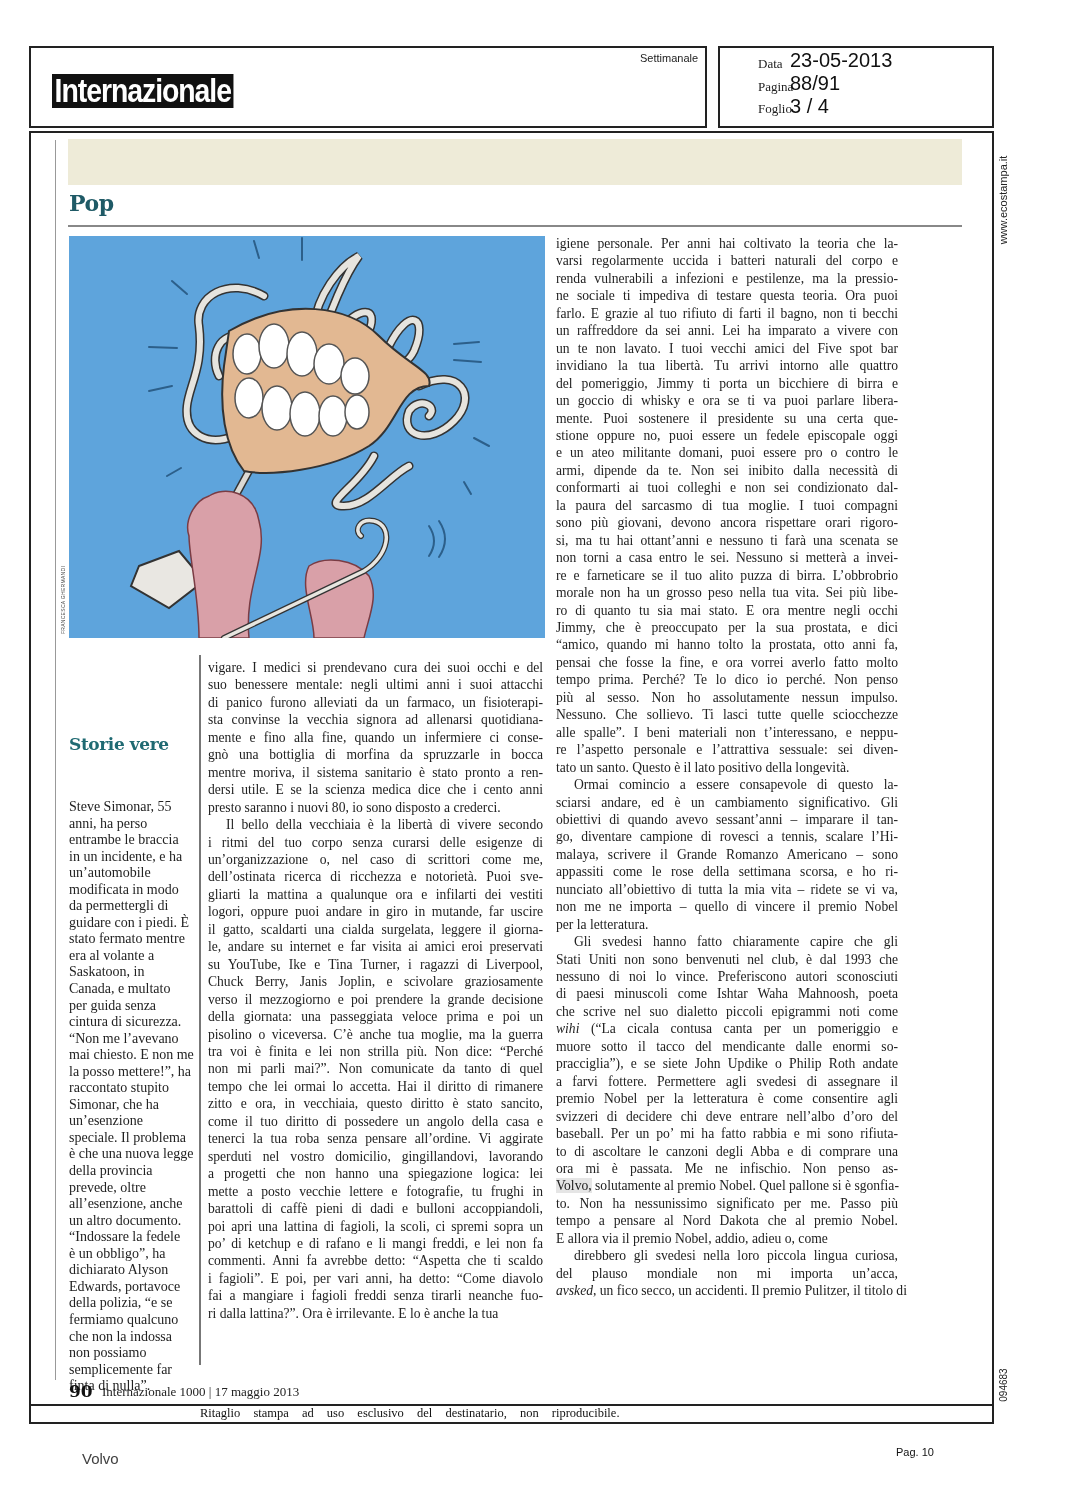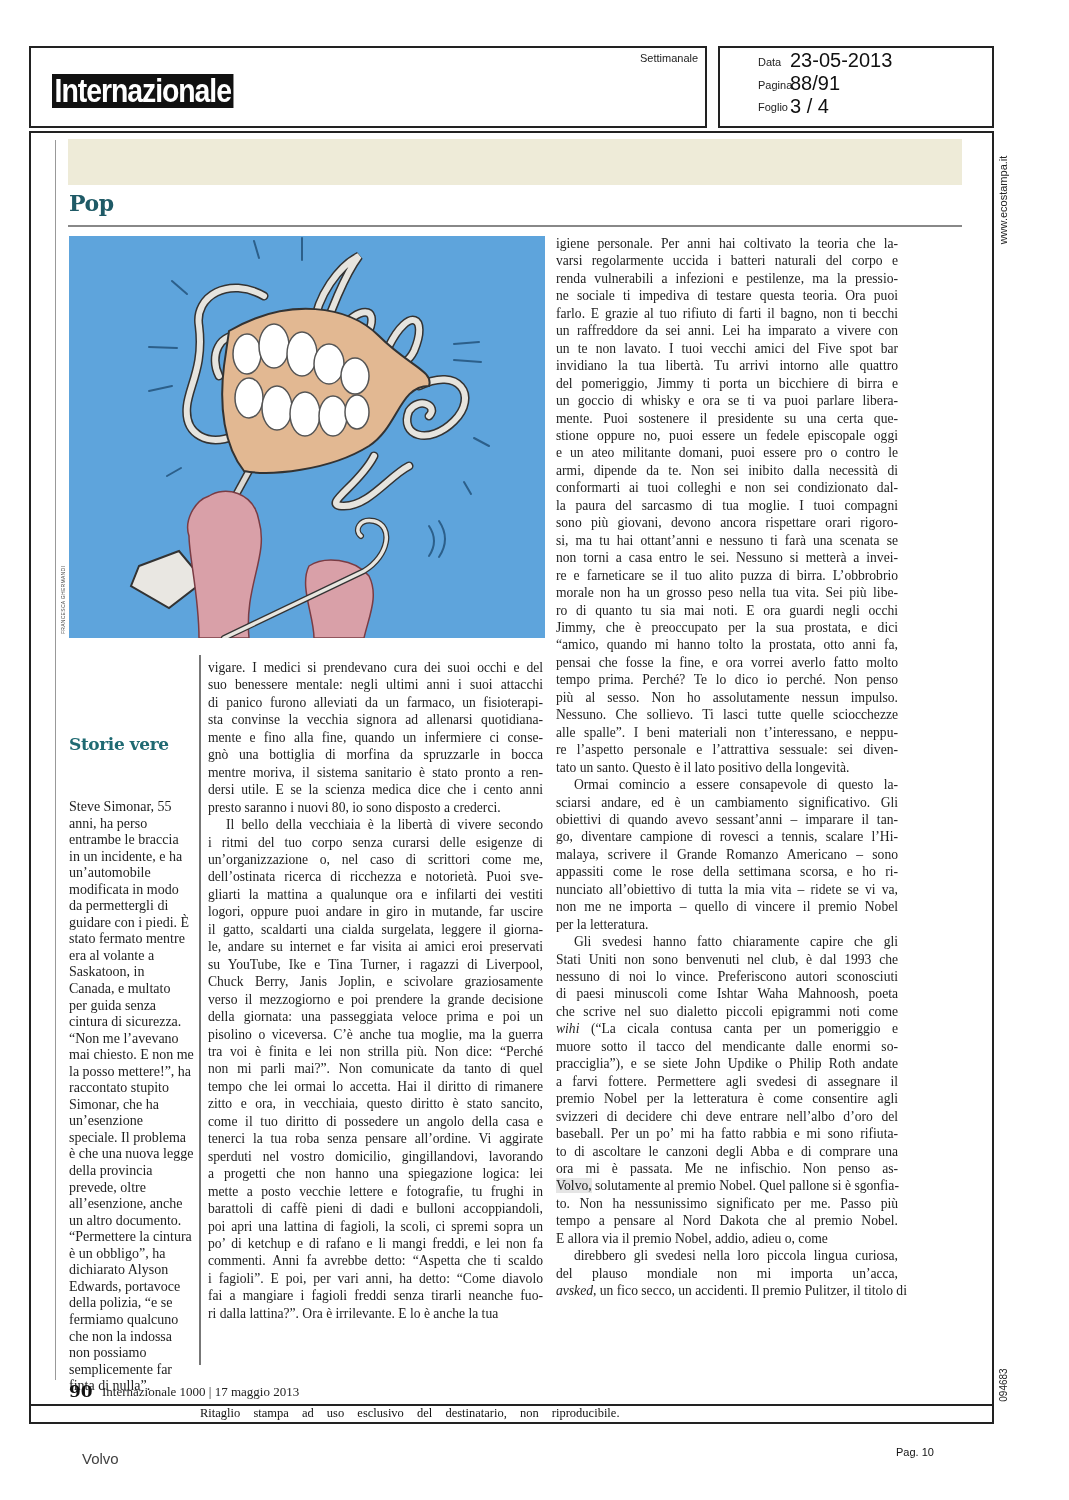--- a/index.html
+++ b/index.html
@@ -7,21 +7,21 @@
          font-family:"Liberation Serif", serif; color:#222; }
   .abs { position:absolute; }
 
   
   .hdr-left { left:29px; top:46px; width:678px; height:82px; border:2px solid #222; box-sizing:border-box; }
   .hdr-right { left:718px; top:46px; width:276px; height:82px; border:2px solid #222; box-sizing:border-box; }
   .logo { left:52px; top:74px; background:#111; color:#fff; font-family:"Liberation Sans", sans-serif;
           font-weight:bold; font-size:33px; line-height:34px; padding:0 3px; letter-spacing:-1.2px;
           transform:scaleX(0.86); transform-origin:left center; }
   .settimanale { left:640px; top:52px; font-family:"Liberation Sans", sans-serif; font-size:11px; color:#222; }
-  .meta-lbl { font-family:Liberation Sans, sans-serif; font-size:11px; color:#222; left:730px;padding-left:28px; }
+  .meta-lbl { font-family:Liberation Serif, serif; font-size:13px; color:#222; left:730px;padding-left:28px; }
   .meta-val { font-family:"Liberation Sans", sans-serif; font-size:20px; color:#111; left:790px; }
 
   
   .main-frame { left:29px; top:131px; width:965px; height:1292px; border:2px solid #222; border-bottom:none; box-sizing:border-box; }
   .inner-left-line { left:55px; top:140px; width:1px; height:1240px; background:#999; }
   .beige { left:68px; top:139px; width:894px; height:46px; background:#eeebd8; }
   .section-title { left:69px; top:190px; font-family:"DejaVu Serif", serif; font-weight:bold; font-size:22px; color:#1f5a66; letter-spacing:-0.5px; }
   .rule { left:68px; top:225px; width:894px; height:2px; background:#888; }
 
   .side-url { left:996px; top:145px; width:14px; height:110px; }
@@ -181,21 +181,21 @@
     <div>la posso mettere!”, ha</div>
     <div>raccontato stupito</div>
     <div>Simonar, che ha</div>
     <div>un’esenzione</div>
     <div>speciale. Il problema</div>
     <div>è che una nuova legge</div>
     <div>della provincia</div>
     <div>prevede, oltre</div>
     <div>all’esenzione, anche</div>
     <div>un altro documento.</div>
-    <div>“Permettere la cintura</div>
+    <div>“Indossare la fedele</div>
     <div>è un obbligo”, ha</div>
     <div>dichiarato Alyson</div>
     <div>Edwards, portavoce</div>
     <div>della polizia, “e se</div>
     <div>fermiamo qualcuno</div>
     <div>che non la indossa</div>
     <div>non possiamo</div>
     <div>semplicemente far</div>
     <div>finta di nulla”.</div>
   </div>
@@ -257,21 +257,21 @@
     <div>stione oppure no, puoi essere un fedele episcopale oggi</div>
     <div>e un ateo militante domani, puoi essere pro o contro le</div>
     <div>armi, dipende da te. Non sei inibito dalla necessità di</div>
     <div>conformarti ai tuoi colleghi e non sei condizionato dal-</div>
     <div>la paura del sarcasmo di tua moglie. I tuoi compagni</div>
     <div>sono più giovani, devono ancora rispettare orari rigoro-</div>
     <div>si, ma tu hai ottant’anni e nessuno ti farà una scenata se</div>
     <div>non torni a casa entro le sei. Nessuno si metterà a invei-</div>
     <div>re e farneticare se il tuo alito puzza di birra. L’obbrobrio</div>
     <div>morale non ha un grosso peso nella tua vita. Sei più libe-</div>
-    <div>ro di quanto tu sia mai noti. E ora guardi negli occhi</div>
+    <div>ro di quanto tu sia mai stato. E ora mentre negli occhi</div>
     <div>Jimmy, che è preoccupato per la sua prostata, e dici</div>
     <div>“amico, quando mi hanno tolto la prostata, otto anni fa,</div>
     <div>pensai che fosse la fine, e ora vorrei averlo fatto molto</div>
     <div>tempo prima. Perché? Te lo dico io perché. Non penso</div>
     <div>più al sesso. Non ho assolutamente nessun impulso.</div>
     <div>Nessuno. Che sollievo. Ti lasci tutte quelle sciocchezze</div>
     <div>alle spalle”. I beni materiali non t’interessano, e neppu-</div>
     <div>re l’aspetto personale e l’attrattiva sessuale: sei diven-</div>
     <div class="last">tato un santo. Questo è il lato positivo della longevità.</div>
     <div class=" indent">Ormai comincio a essere consapevole di questo la-</div>

